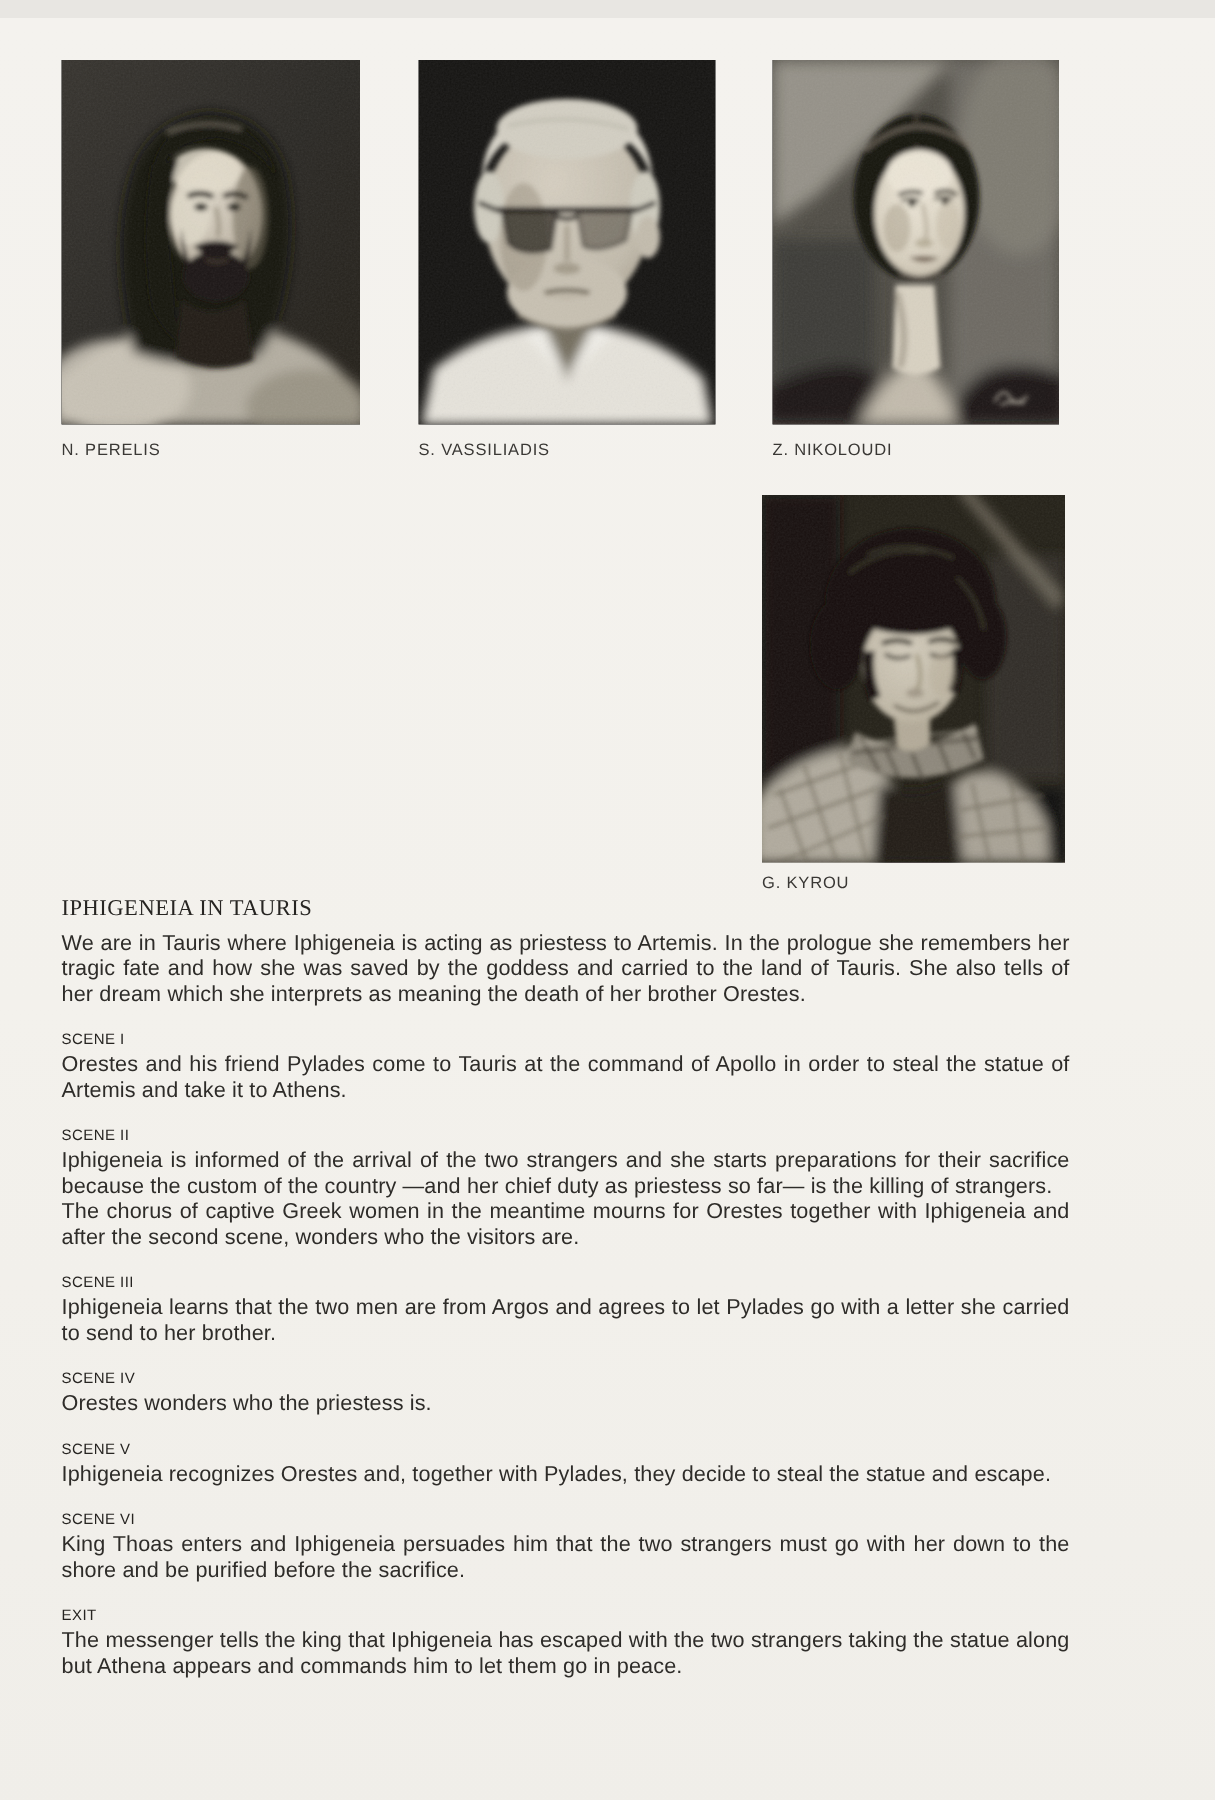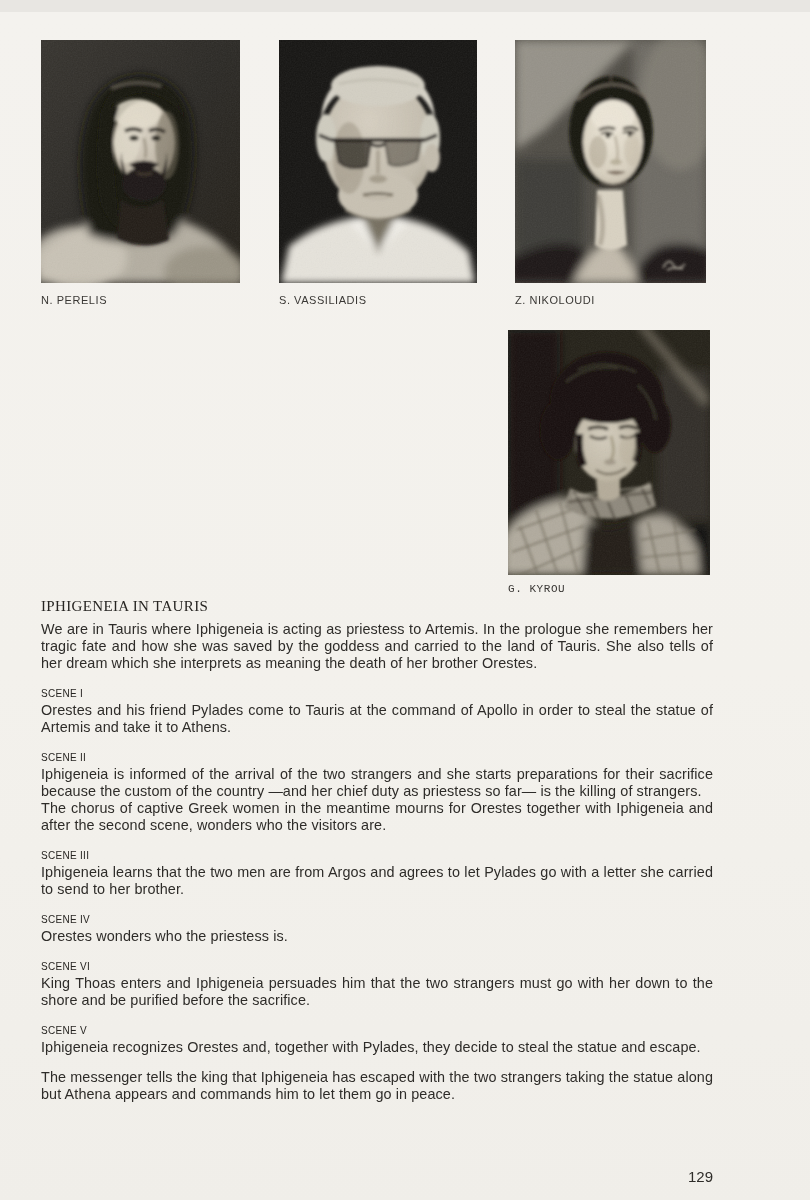--- a/index.html
+++ b/index.html
@@ -15,21 +15,21 @@
   .scan-edge-bottom{
     position:absolute;left:0;right:0;bottom:0;height:8px;
     background:linear-gradient(90deg,#e2dfda 0%,#cfccc7 45%,#d8d5d0 100%);
   }
   figure.photo{position:absolute;margin:0;padding:0;}
   .photo-frame{overflow:hidden;background:#232220;}
   .photo-frame svg{display:block;width:100%;height:100%;}
   .photo-1{left:41px;top:28px;}   .photo-1 .photo-frame{width:199px;height:243px;}
   .photo-2{left:279px;top:28px;}  .photo-2 .photo-frame{width:198px;height:243px;}
   .photo-3{left:515px;top:28px;}  .photo-3 .photo-frame{width:191px;height:243px;}
-  .photo-4{left:508px;top:318px;font-family:Liberation Mono, monospace;} .photo-4 .photo-frame{width:202px;height:245px;}
+  .photo-4{left:508px;top:318px;} .photo-4 .photo-frame{width:202px;height:245px;}
   figcaption{
     margin-top:11px;font-size:11px;letter-spacing:0.55px;color:#3a3835;
   }
   .photo-4 figcaption{margin-top:8px;}
   .article{
     position:absolute;left:41px;top:586px;width:672px;
     font-size:14.4px;line-height:17px;letter-spacing:0.1px;
   }
   .article-title{
     font-size:15px;font-weight:400;letter-spacing:0.35px;
@@ -322,30 +322,30 @@
       <h2 class="section-heading">SCENE III</h2>
       <p class="section-body">Iphigeneia learns that the two men are from Argos and agrees to let Pylades go with a letter she carried to send to her brother.</p>
     </section>
 
     <section class="section">
       <h2 class="section-heading">SCENE IV</h2>
       <p class="section-body">Orestes wonders who the priestess is.</p>
     </section>
 
     <section class="section">
+      <h2 class="section-heading">SCENE V</h2>
+      <p class="section-body">Iphigeneia recognizes Orestes and, together with Pylades, they decide to steal the statue and escape.</p>
+    </section>
+
+    <section class="section">
       <h2 class="section-heading">SCENE VI</h2>
       <p class="section-body">King Thoas enters and Iphigeneia persuades him that the two strangers must go with her down to the shore and be purified before the sacrifice.</p>
     </section>
 
     <section class="section">
-      <h2 class="section-heading">SCENE V</h2>
-      <p class="section-body">Iphigeneia recognizes Orestes and, together with Pylades, they decide to steal the statue and escape.</p>
-    </section>
-
-    <section class="section">
+      <h2 class="section-heading">EXIT</h2>
       <p class="section-body">The messenger tells the king that Iphigeneia has escaped with the two strangers taking the statue along but Athena appears and commands him to let them go in peace.</p>
     </section>
   </div>
 
-  <div class="page-number">129</div>
 
   <div class="scan-edge-bottom"></div>
 </div>
 
 </body></html>

